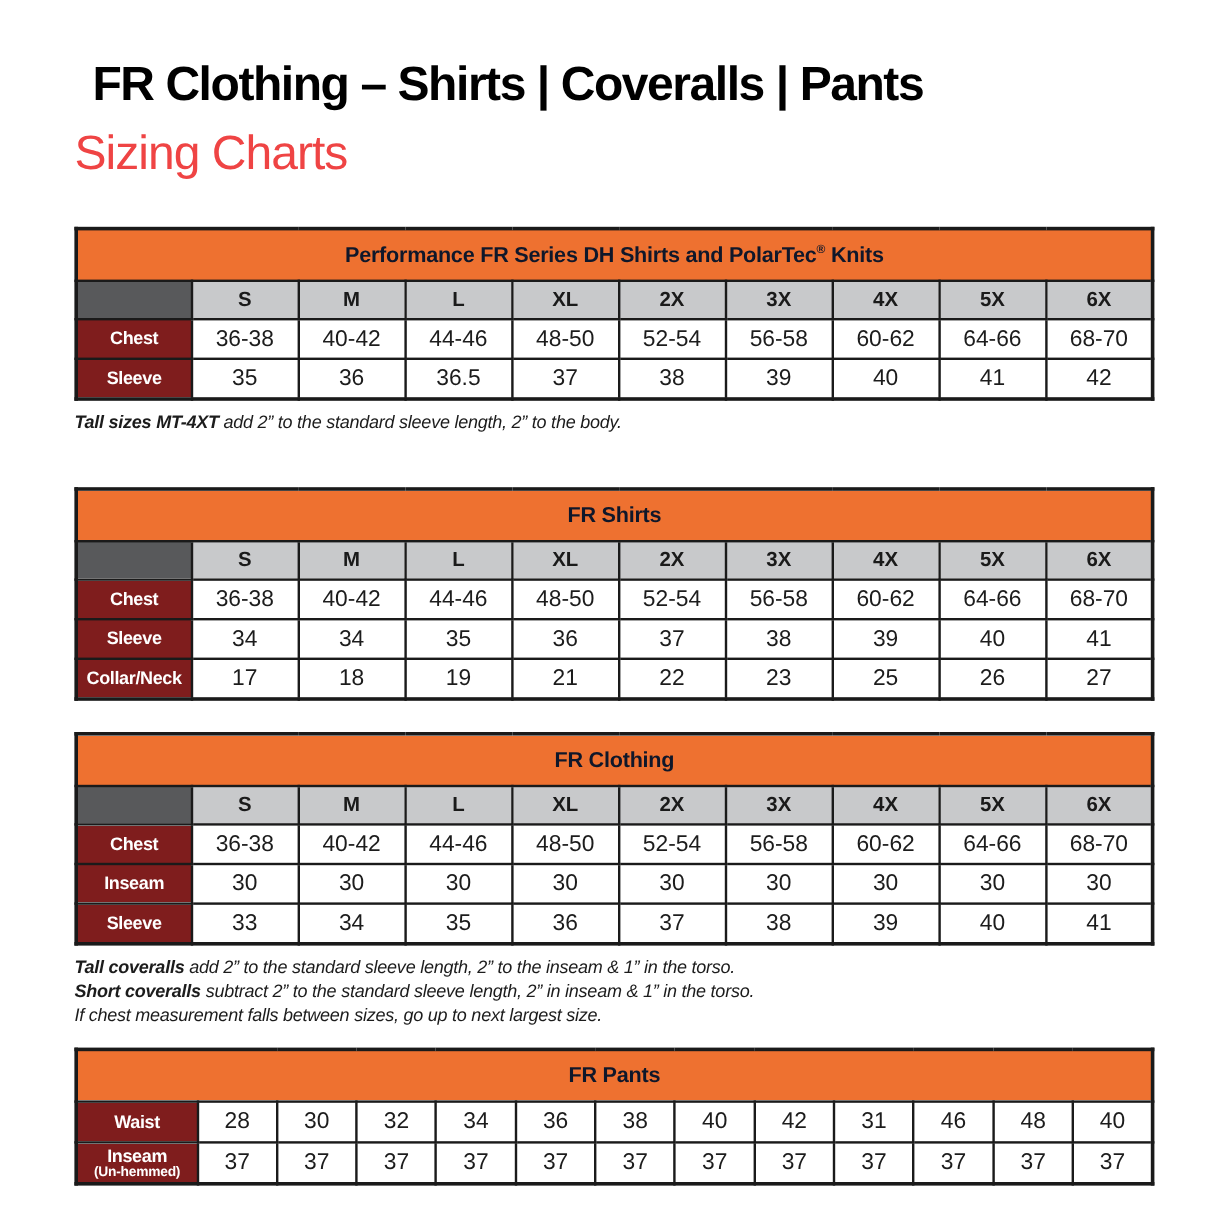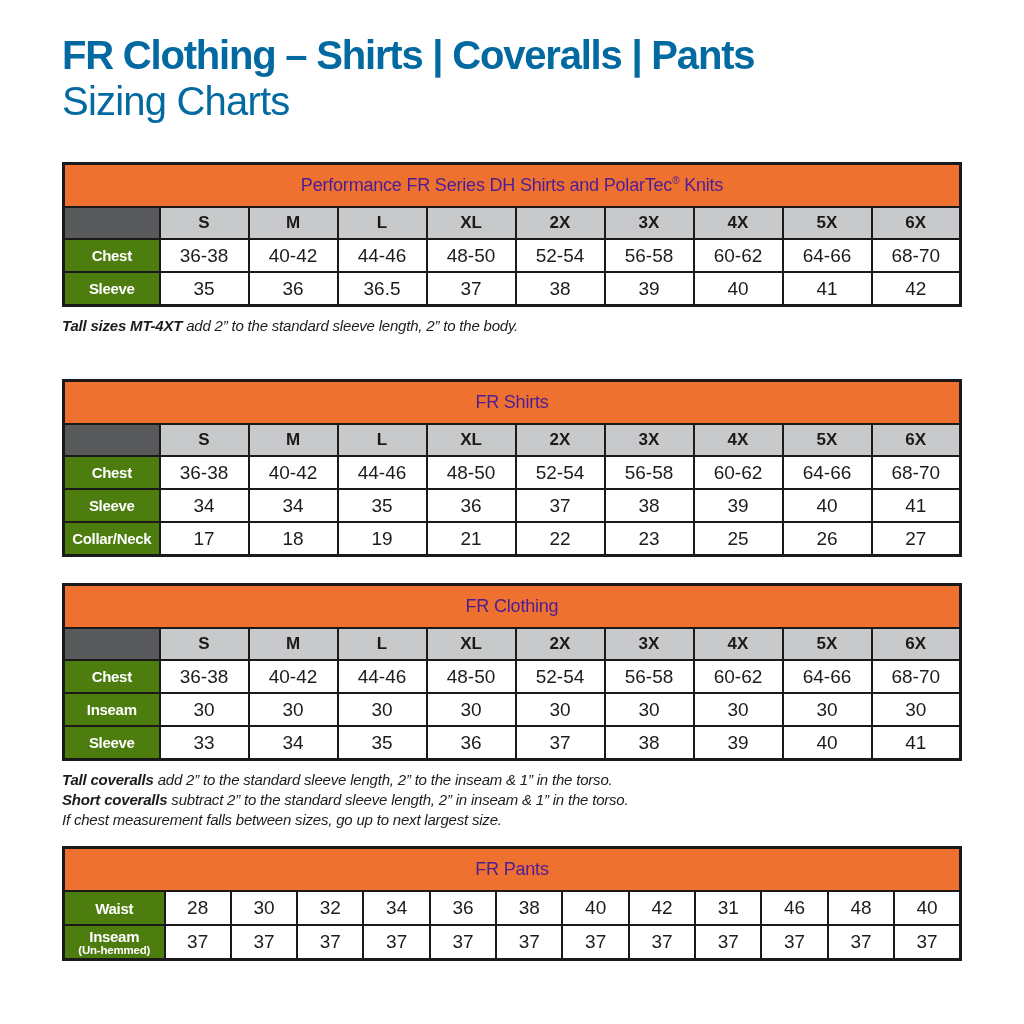--- a/index.html
+++ b/index.html
@@ -9,34 +9,34 @@
     width: 1024px;
     height: 1024px;
     font-family: "Liberation Sans", sans-serif;
     -webkit-font-smoothing: antialiased;
   }
   .content {
     padding: 34px 62px 0 62px;
     width: 900px;
   }
   h1.page-title {
-    margin: 0;
+    margin: 15px;
     font-size: 40px;
     line-height: 1.08;
     font-weight: 700;
-    color: #0369a1;
+    color: #000000;
     letter-spacing: -1.2px;
     white-space: nowrap;
   }
   h2.page-subtitle {
     margin: 3px 0 0 0;
     font-size: 40px;
     line-height: 1.05;
     font-weight: 400;
-    color: #0369a1;
+    color: #ef4444;
     letter-spacing: -0.8px;
   }
   .table-wrap { margin: 0; }
   #table-0 { margin-top: 40px; }
   #table-1 { margin-top: 43px; }
   #table-2 { margin-top: 26px; }
   #table-3 { margin-top: 16px; }
 
   table.sz {
     border-collapse: collapse;
@@ -49,38 +49,38 @@
     text-align: center;
     vertical-align: middle;
     padding: 0;
     overflow: hidden;
   }
   .cols9 .label-col  { width: 96px; }
   .cols12 .label-col { width: 101px; }
 
   td.title-cell {
     background: #ee7130;
-    color: #4c1d95;
-    font-weight: 400;
+    color: #0f172a;
+    font-weight: 700;
     font-size: 18px;
     height: 41px;
     letter-spacing: -0.2px;
   }
   td.title-cell sup { font-size: 10px; line-height: 0; }
 
   td.corner { background: #58595b; height: 30px; }
   td.size-cell {
     background: #c8c9cb;
     color: #1a1a1a;
     font-weight: 700;
     font-size: 17px;
     height: 30px;
   }
   td.row-label {
-    background: #4d7c0f;
+    background: #7f1d1d;
     color: #ffffff;
     font-weight: 700;
     font-size: 15px;
     letter-spacing: -0.3px;
   }
   td.row-label .sub {
     display: block;
     font-size: 11.5px;
     margin-top: -1px;
     letter-spacing: -0.2px;

